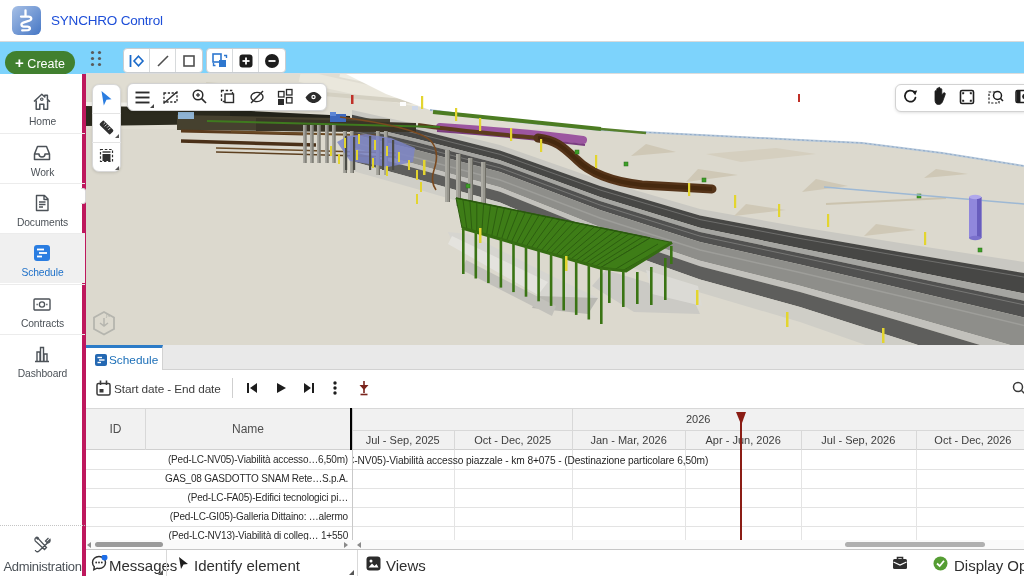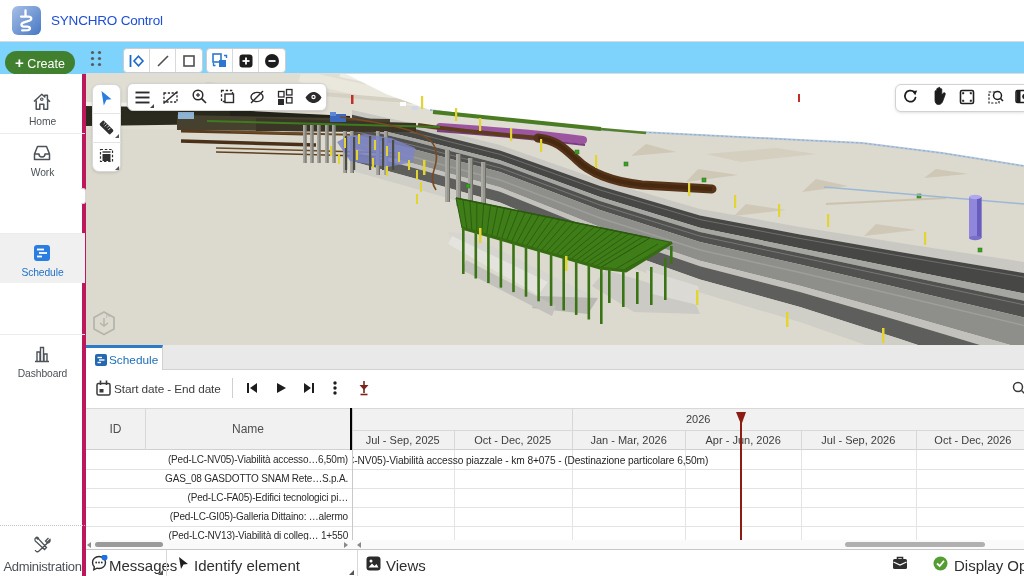--- a/index.html
+++ b/index.html
@@ -135,28 +135,43 @@
           <circle cx="10.8" cy="8.2" r="1.2" fill="none" stroke="#4c5258" stroke-width="1.2"></circle>
         </svg>
       <div class="lbl">Home</div>
     </div>
     <div class="navitem" style="top:59px;">
       <svg width="22" height="22" viewBox="0 0 22 22">
           <path d="M3.5 12 L3.5 17.5 L18.5 17.5 L18.5 12 M3.5 12 L6.5 4.5 L15.5 4.5 L18.5 12 L14 12 C14 14 12.8 15 11 15 C9.2 15 8 14 8 12 Z" fill="none" stroke="#4c5258" stroke-width="1.5" stroke-linejoin="round"></path>
         </svg>
       <div class="lbl">Work</div>
     </div>
+    <div class="navitem" style="top:109px;">
+      <svg width="22" height="22" viewBox="0 0 22 22">
+          <path d="M5.5 3.5 L13.5 3.5 L17 7 L17 18.5 L5.5 18.5 Z M13 4 L13 7.5 L16.5 7.5 M8 10 L14.5 10 M8 12.5 L14.5 12.5 M8 15 L12 15" fill="none" stroke="#4c5258" stroke-width="1.4" stroke-linejoin="round"></path>
+        </svg>
+      <div class="lbl">Documents</div>
+    </div>
     <div class="navitem" id="nav-sched" style="top:159px;">
       <svg width="22" height="22" viewBox="0 0 22 22">
           <rect x="3" y="3" width="16" height="16" rx="3" fill="#2a7de1"></rect>
           <line x1="6" y1="7.5" x2="13" y2="7.5" stroke="#fff" stroke-width="1.8"></line>
           <line x1="8" y1="11" x2="16" y2="11" stroke="#fff" stroke-width="1.8"></line>
           <line x1="6" y1="14.5" x2="11" y2="14.5" stroke="#fff" stroke-width="1.8"></line>
         </svg>
       <div class="lbl">Schedule</div>
+    </div>
+    <div class="navitem" style="top:210px;">
+      <svg width="22" height="22" viewBox="0 0 22 22">
+          <rect x="3" y="6" width="16" height="11" rx="1" fill="none" stroke="#4c5258" stroke-width="1.4"></rect>
+          <circle cx="11" cy="11.5" r="2.6" fill="none" stroke="#4c5258" stroke-width="1.3"></circle>
+          <line x1="5.5" y1="11.5" x2="6.8" y2="11.5" stroke="#4c5258" stroke-width="1.3"></line>
+          <line x1="15.2" y1="11.5" x2="16.5" y2="11.5" stroke="#4c5258" stroke-width="1.3"></line>
+        </svg>
+      <div class="lbl">Contracts</div>
     </div>
     <div class="navitem" style="top:260px;">
       <svg width="22" height="22" viewBox="0 0 22 22">
           <path d="M4 18.5 L18 18.5 M6 18 L6 9 L9 9 L9 18 M9.5 18 L9.5 4.5 L12.5 4.5 L12.5 18 M13 18 L13 11 L16 11 L16 18" fill="none" stroke="#4c5258" stroke-width="1.4"></path>
         </svg>
       <div class="lbl">Dashboard</div>
     </div>
     <div class="abs" style="left:81px;top:114px;width:5px;height:16px;background:#fff;border:1px solid #d8d8d8;border-left:none;border-radius:0 3px 3px 0;"></div>
     <div id="nav-admin">
       <svg width="23" height="23" viewBox="0 0 23 23">

